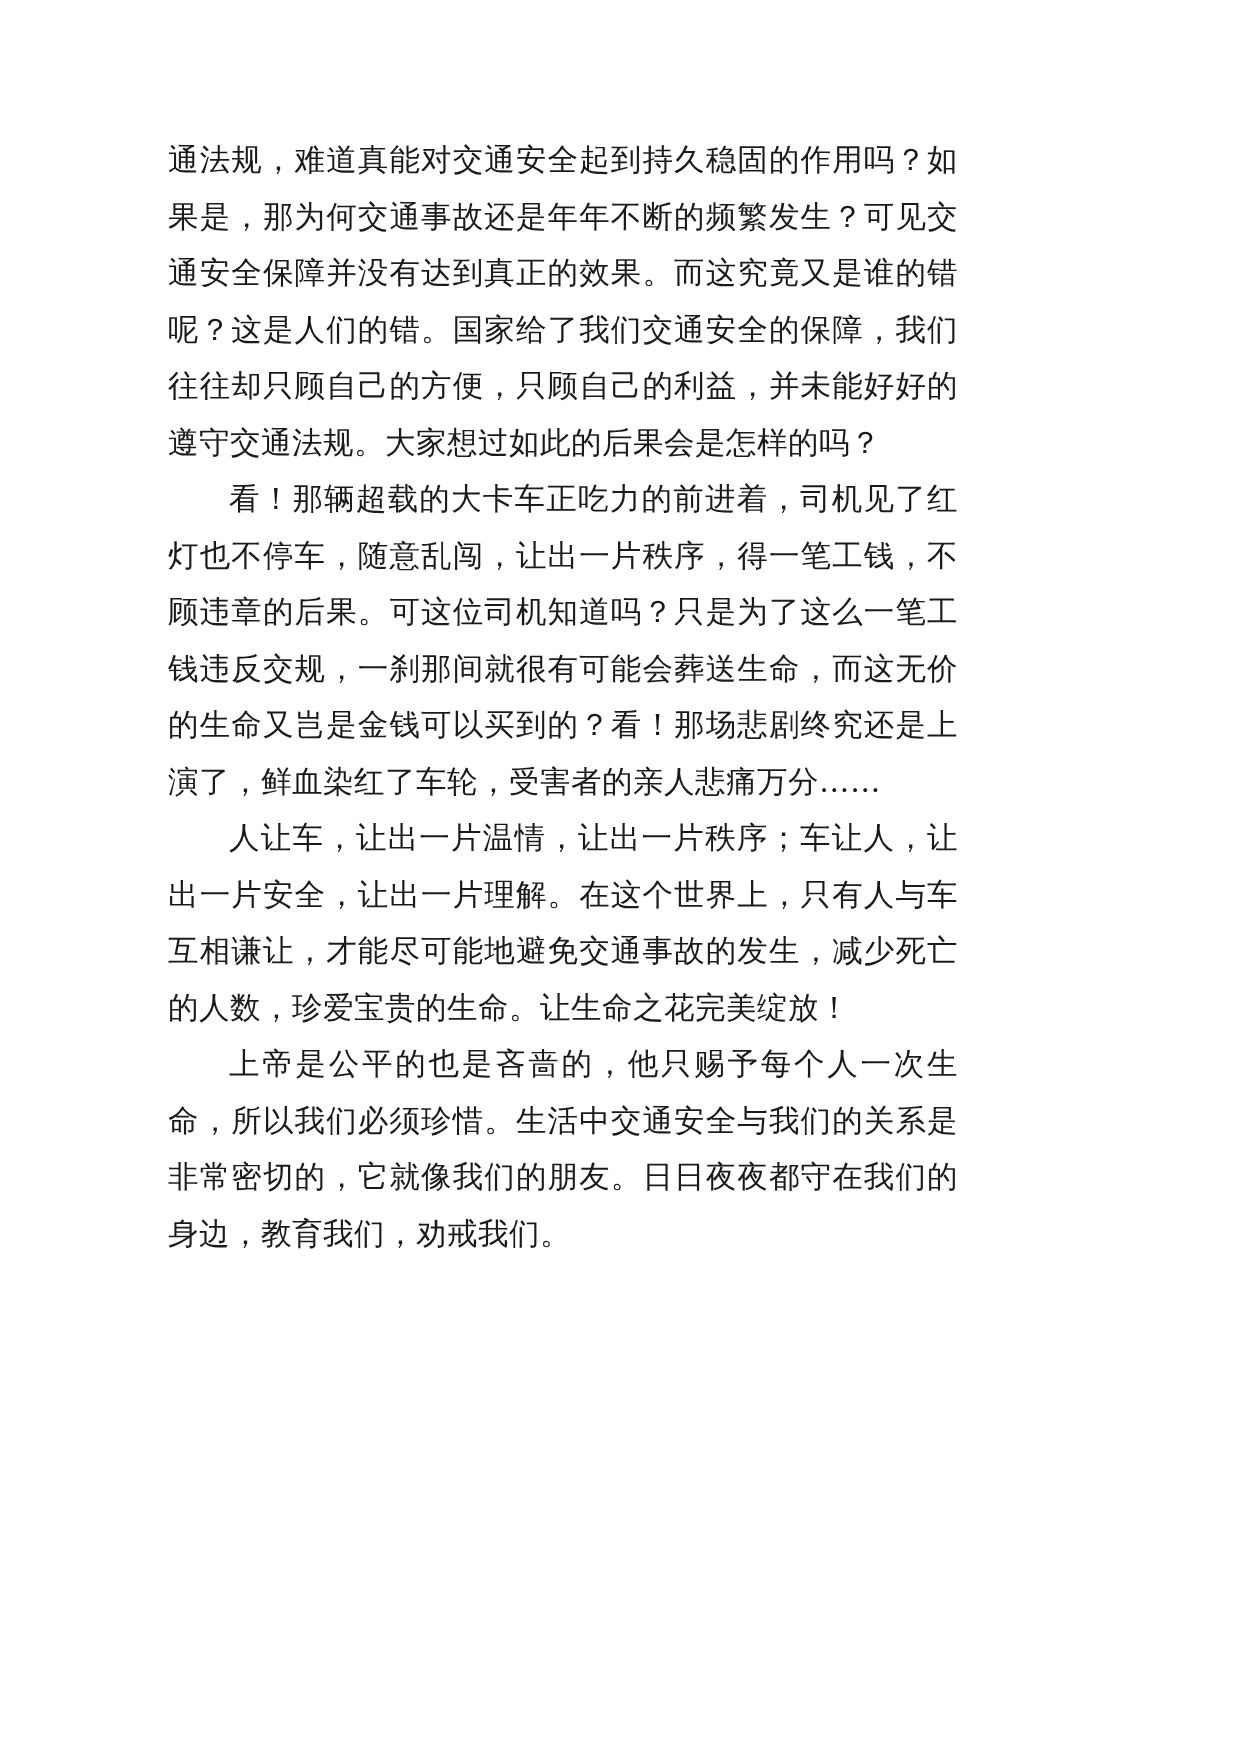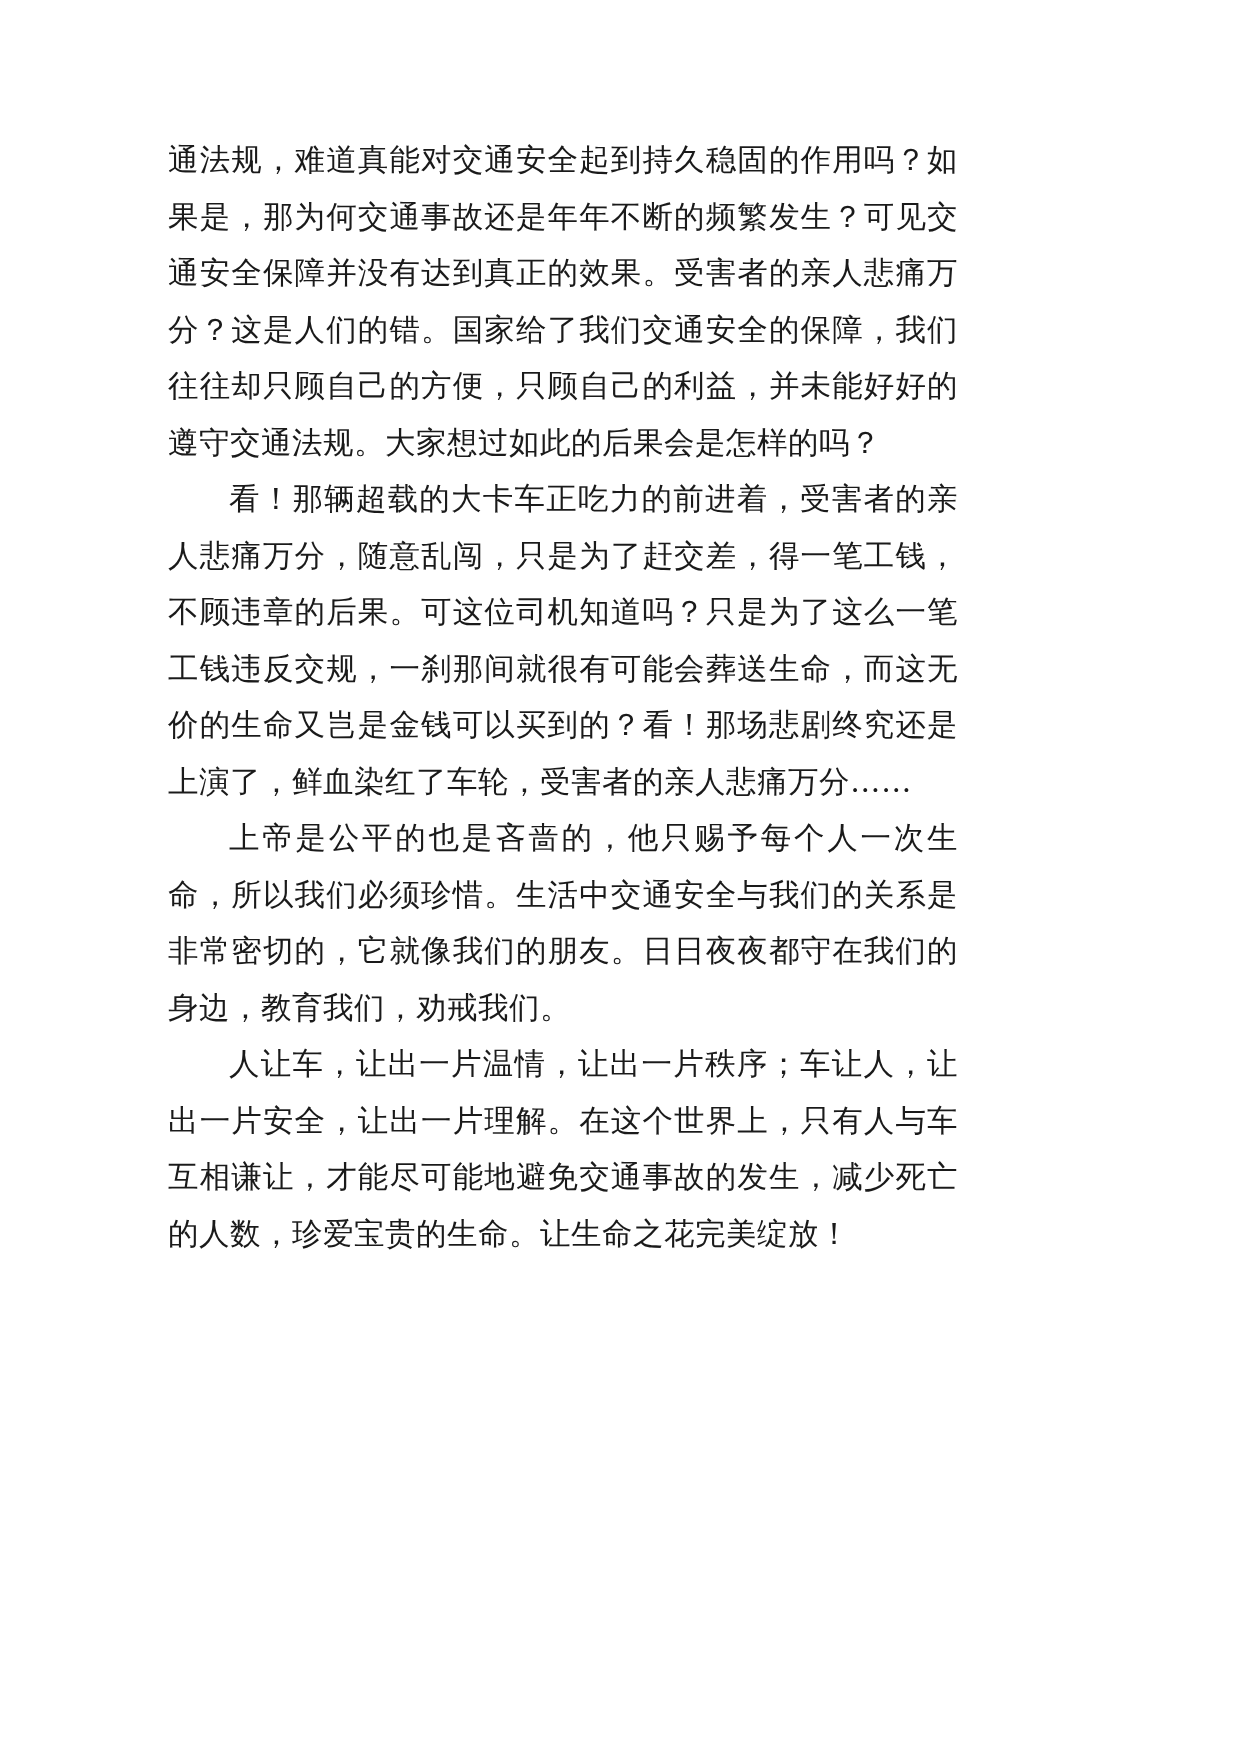--- a/index.html
+++ b/index.html
@@ -35,18 +35,18 @@
   }
   .para.indent {
     text-indent: 2em;
   }
 </style>
 </head>
 <body>
 
 <div class="page">
   <div class="content">
-    <p class="para">通法规，难道真能对交通安全起到持久稳固的作用吗？如果是，那为何交通事故还是年年不断的频繁发生？可见交通安全保障并没有达到真正的效果。受害者的亲人悲痛万分？这是人们的错。国家给了我们交通安全的保障，我们往往却只顾自己的方便，只顾自己的利益，并未能好好的遵守交通法规。大家想过如此的后果会是怎样的吗？</p>
-    <p class="para indent">看！那辆超载的大卡车正吃力的前进着，受害者的亲人悲痛万分，随意乱闯，只是为了赶交差，得一笔工钱，不顾违章的后果。可这位司机知道吗？只是为了这么一笔工钱违反交规，一刹那间就很有可能会葬送生命，而这无价的生命又岂是金钱可以买到的？看！那场悲剧终究还是上演了，鲜血染红了车轮，受害者的亲人悲痛万分……</p>
+    <p class="para">通法规，难道真能对交通安全起到持久稳固的作用吗？如果是，那为何交通事故还是年年不断的频繁发生？可见交通安全保障并没有达到真正的效果。而这究竟又是谁的错呢？这是人们的错。国家给了我们交通安全的保障，我们往往却只顾自己的方便，只顾自己的利益，并未能好好的遵守交通法规。大家想过如此的后果会是怎样的吗？</p>
+    <p class="para indent">看！那辆超载的大卡车正吃力的前进着，司机见了红灯也不停车，随意乱闯，让出一片秩序，得一笔工钱，不顾违章的后果。可这位司机知道吗？只是为了这么一笔工钱违反交规，一刹那间就很有可能会葬送生命，而这无价的生命又岂是金钱可以买到的？看！那场悲剧终究还是上演了，鲜血染红了车轮，受害者的亲人悲痛万分……</p>
+    <p class="para indent">人让车，让出一片温情，让出一片秩序；车让人，让出一片安全，让出一片理解。在这个世界上，只有人与车互相谦让，才能尽可能地避免交通事故的发生，减少死亡的人数，珍爱宝贵的生命。让生命之花完美绽放！</p>
     <p class="para indent">上帝是公平的也是吝啬的，他只赐予每个人一次生命，所以我们必须珍惜。生活中交通安全与我们的关系是非常密切的，它就像我们的朋友。日日夜夜都守在我们的身边，教育我们，劝戒我们。</p>
-    <p class="para indent">人让车，让出一片温情，让出一片秩序；车让人，让出一片安全，让出一片理解。在这个世界上，只有人与车互相谦让，才能尽可能地避免交通事故的发生，减少死亡的人数，珍爱宝贵的生命。让生命之花完美绽放！</p>
   </div>
 </div>
 
 </body></html>

